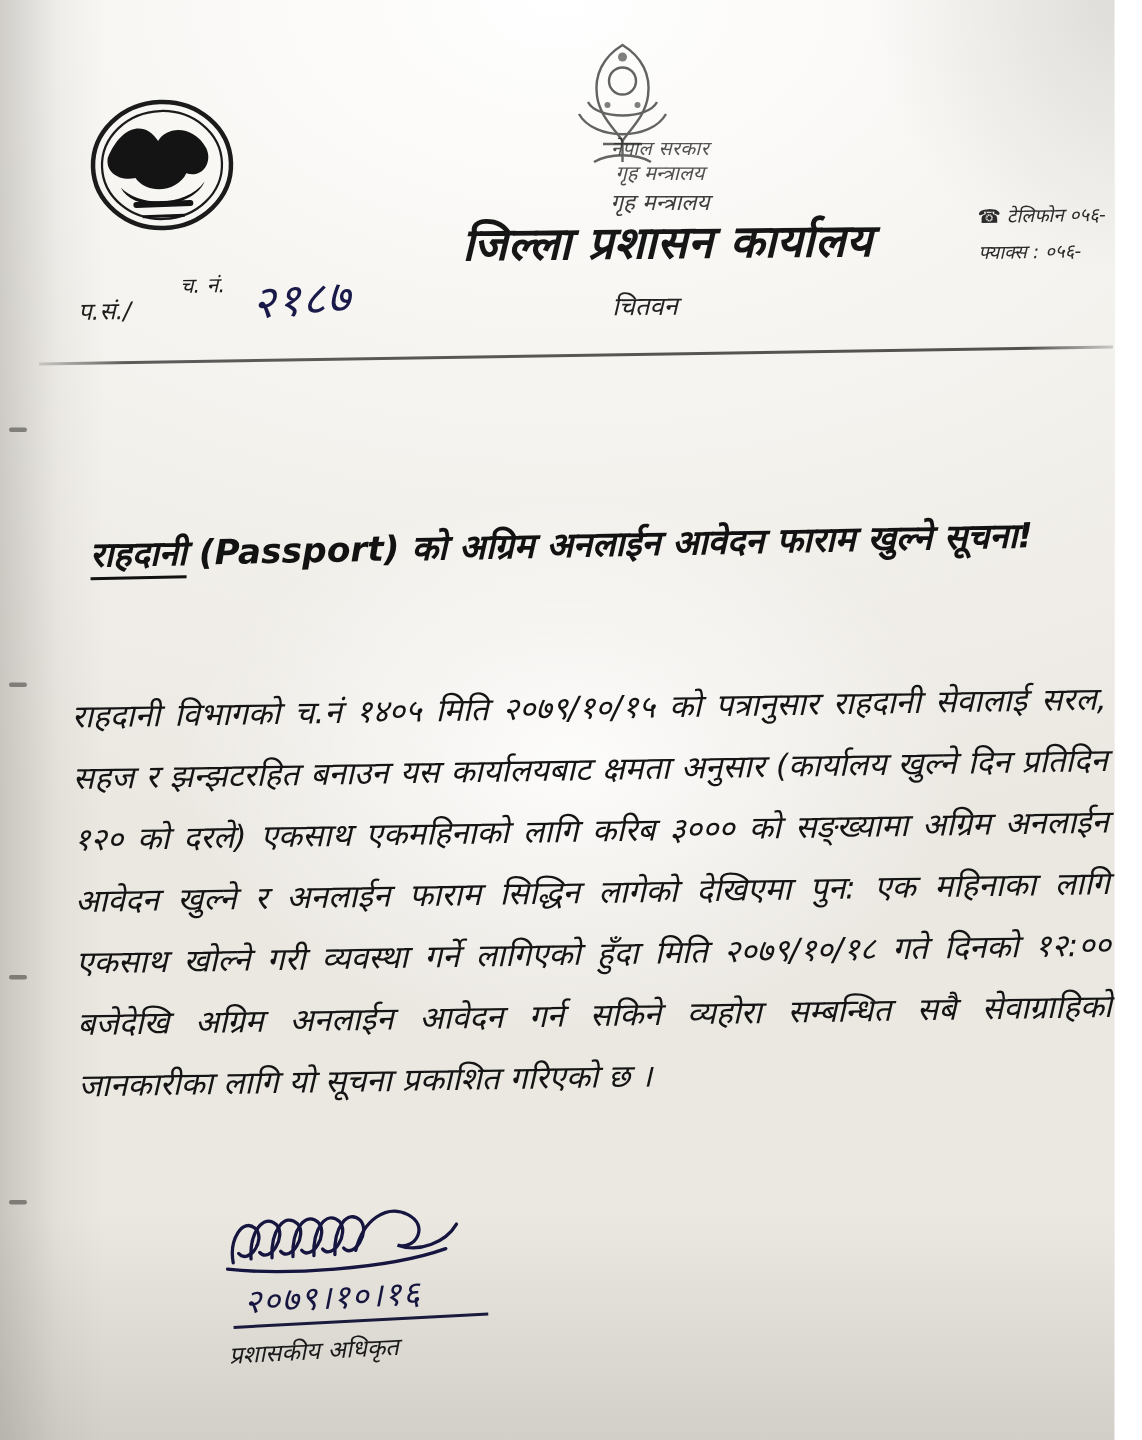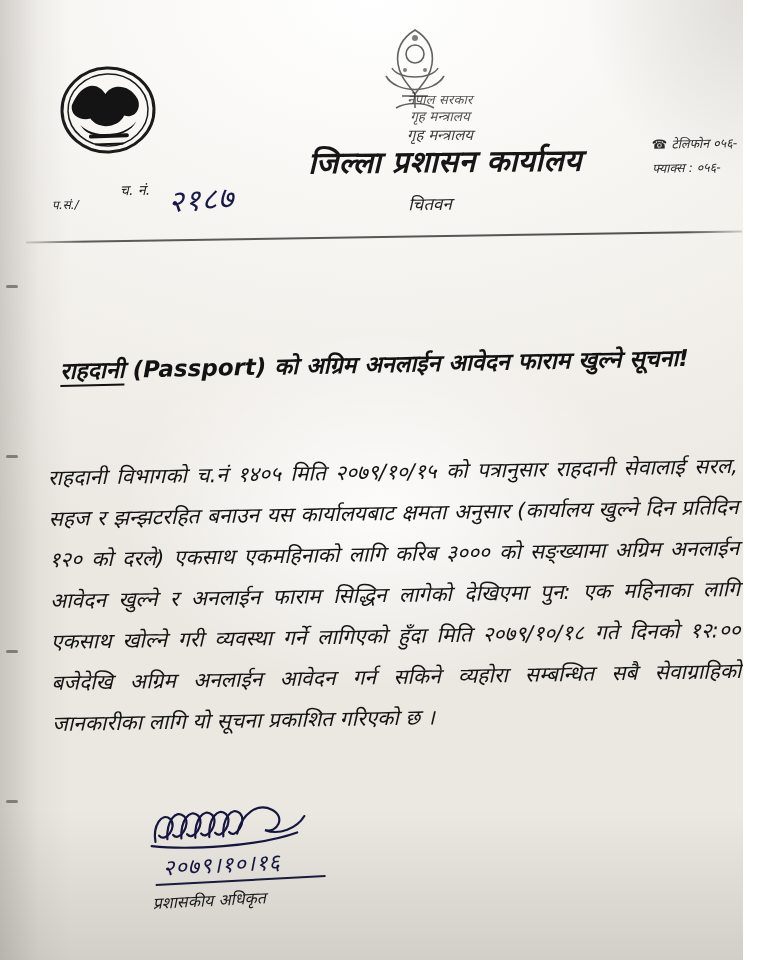--- a/index.html
+++ b/index.html
@@ -104,21 +104,21 @@
     font-size: 12.5px;
     color: #2b2b2b;
     line-height: 1.9;
     transform: rotate(-1deg);
   }
   .contact .row { white-space: nowrap; }
 
   .ref-left {
     position: absolute;
     left: 52px; top: 196px;
-    font-size: 12px;
+    font-size: 16px;
     color: #1d1d1d;
     transform: rotate(-1deg);
   }
   .ref-num {
     position: absolute;
     left: 120px; top: 180px;
     font-size: 14px;
     color: #1d1d1d;
     transform: rotate(-1deg);
   }

